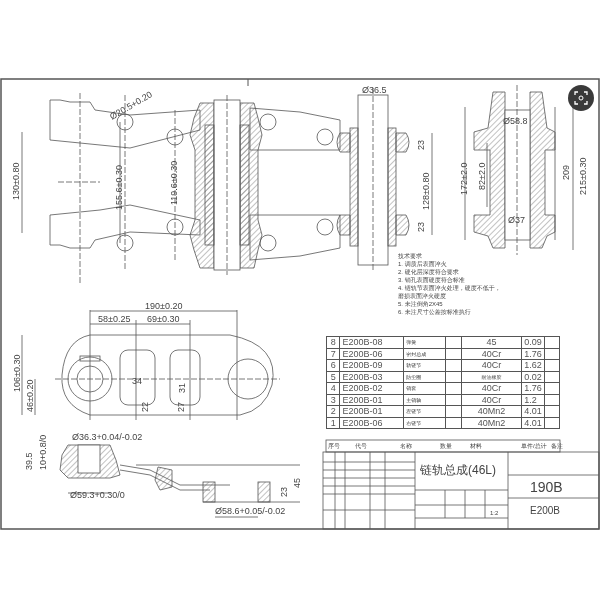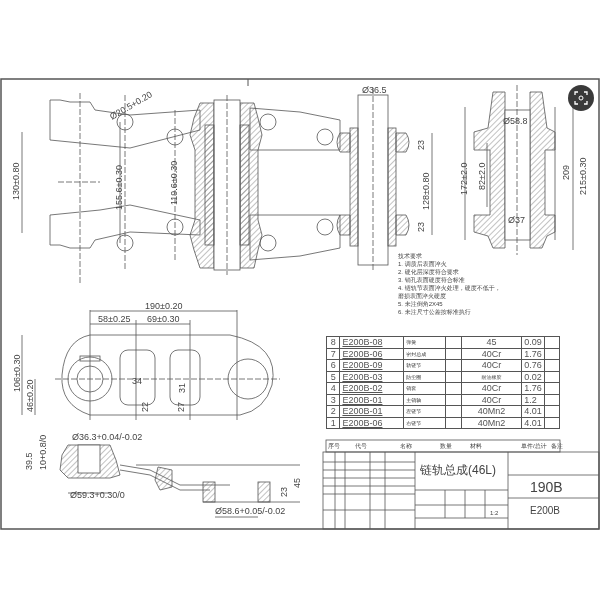--- a/index.html
+++ b/index.html
@@ -4,21 +4,21 @@
 <style>
   html,body{margin:0;padding:0;background:#fff;}
   body{width:600px;height:600px;position:relative;overflow:hidden;font-family:"Liberation Sans",sans-serif;}
   .sheet{position:absolute;left:0;top:0;width:600px;height:600px;}
   svg text{font-family:"Liberation Sans",sans-serif;fill:#444;}
   .dim{font-size:9px;}
   .sm{font-size:6px;}
   .parts-table{position:absolute;left:326px;top:336px;width:234px;border-collapse:collapse;font-family:"Liberation Sans",sans-serif;}
   .parts-table td{border:1px solid #555;height:10.5px;padding:0 2px;font-size:9px;color:#555;line-height:10px;white-space:nowrap;}
   .parts-table td.no{width:9px;text-align:center;}
-  .parts-table td.code{width:62px;text-decoration:underline;}
+  .parts-table td.code{width:62px;}
   .parts-table td.name{width:40px;font-size:5px;color:#333;}
   .parts-table td.qty{width:12px;}
   .parts-table td.mat{width:60px;text-align:center;}
   .parts-table td.wt{width:16px;}
   .parts-table td.tw{width:12px;}
   .zoom-btn{position:absolute;left:568px;top:85px;width:26px;height:26px;border-radius:50%;background:#3a3a3a;display:flex;align-items:center;justify-content:center;cursor:pointer;}
 </style>
 </head>
 <body>
 
@@ -238,21 +238,21 @@
         <td class="mat">40Cr</td>
         <td class="wt">1.76</td>
         <td class="tw"></td>
       </tr>
     <tr>
         <td class="no">6</td>
         <td class="code">E200B-09</td>
         <td class="name">轨链节</td>
         <td class="qty"></td>
         <td class="mat">40Cr</td>
-        <td class="wt">0.76</td>
+        <td class="wt">1.62</td>
         <td class="tw"></td>
       </tr>
     <tr>
         <td class="no">5</td>
         <td class="code">E200B-03</td>
         <td class="name">防尘圈</td>
         <td class="qty"></td>
         <td class="mat" style="font-size:5px">耐油橡胶</td>
         <td class="wt">0.02</td>
         <td class="tw"></td>

